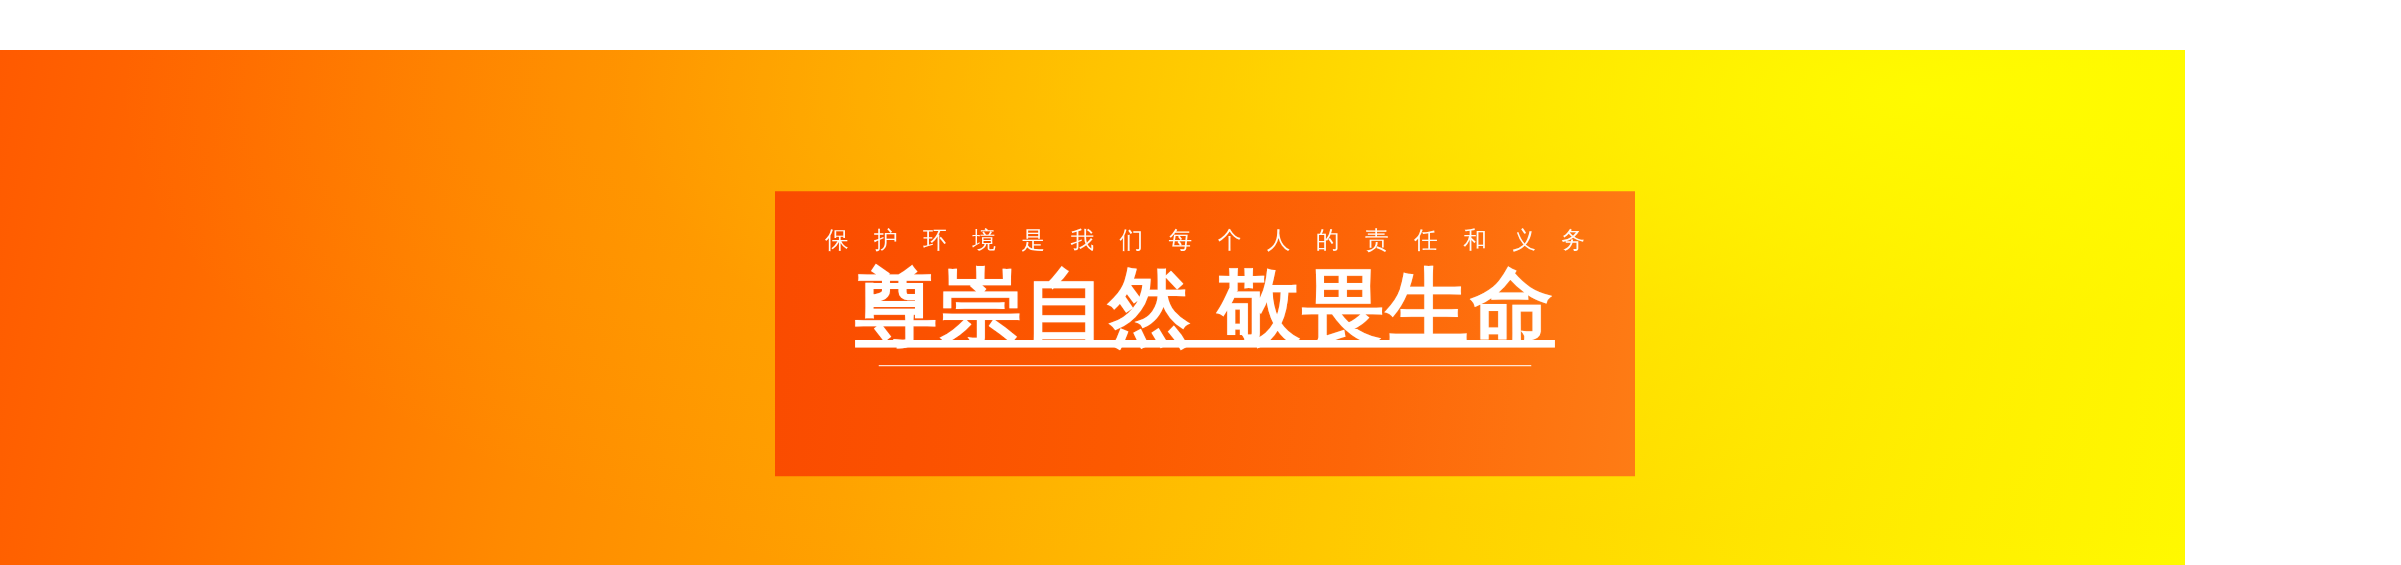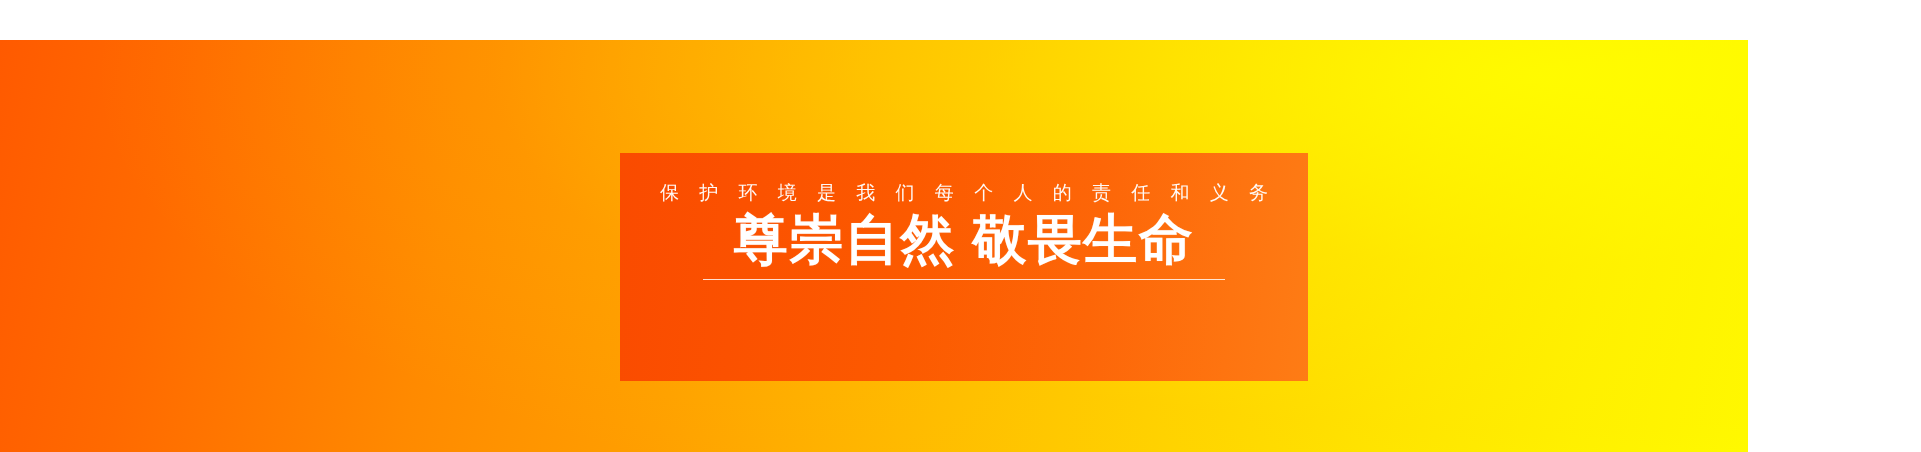--- a/index.html
+++ b/index.html
@@ -84,27 +84,28 @@
     text-indent: 7.5px;
     font-weight: 400;
     white-space: nowrap;
     margin: 0;
     opacity: 0.97;
   }
 
   
   .panel-headline {
     color: #FFFFFF;
-    font-size: 54px;
+    font-size: 66px;
     line-height: 1.04;
     font-weight: 700;
     letter-spacing: 1.5px;
     white-space: nowrap;
     margin: 9px 0 0 0;
     text-shadow: 0 0 1px rgba(255,255,255,0.35);
+    text-decoration: underline;
   }
 
   
   .panel-divider {
     width: 522px;
     height: 1px;
     background: rgba(255,255,255,0.82);
     margin: 12px 0 0 0;
     border: 0;
     flex: none;

